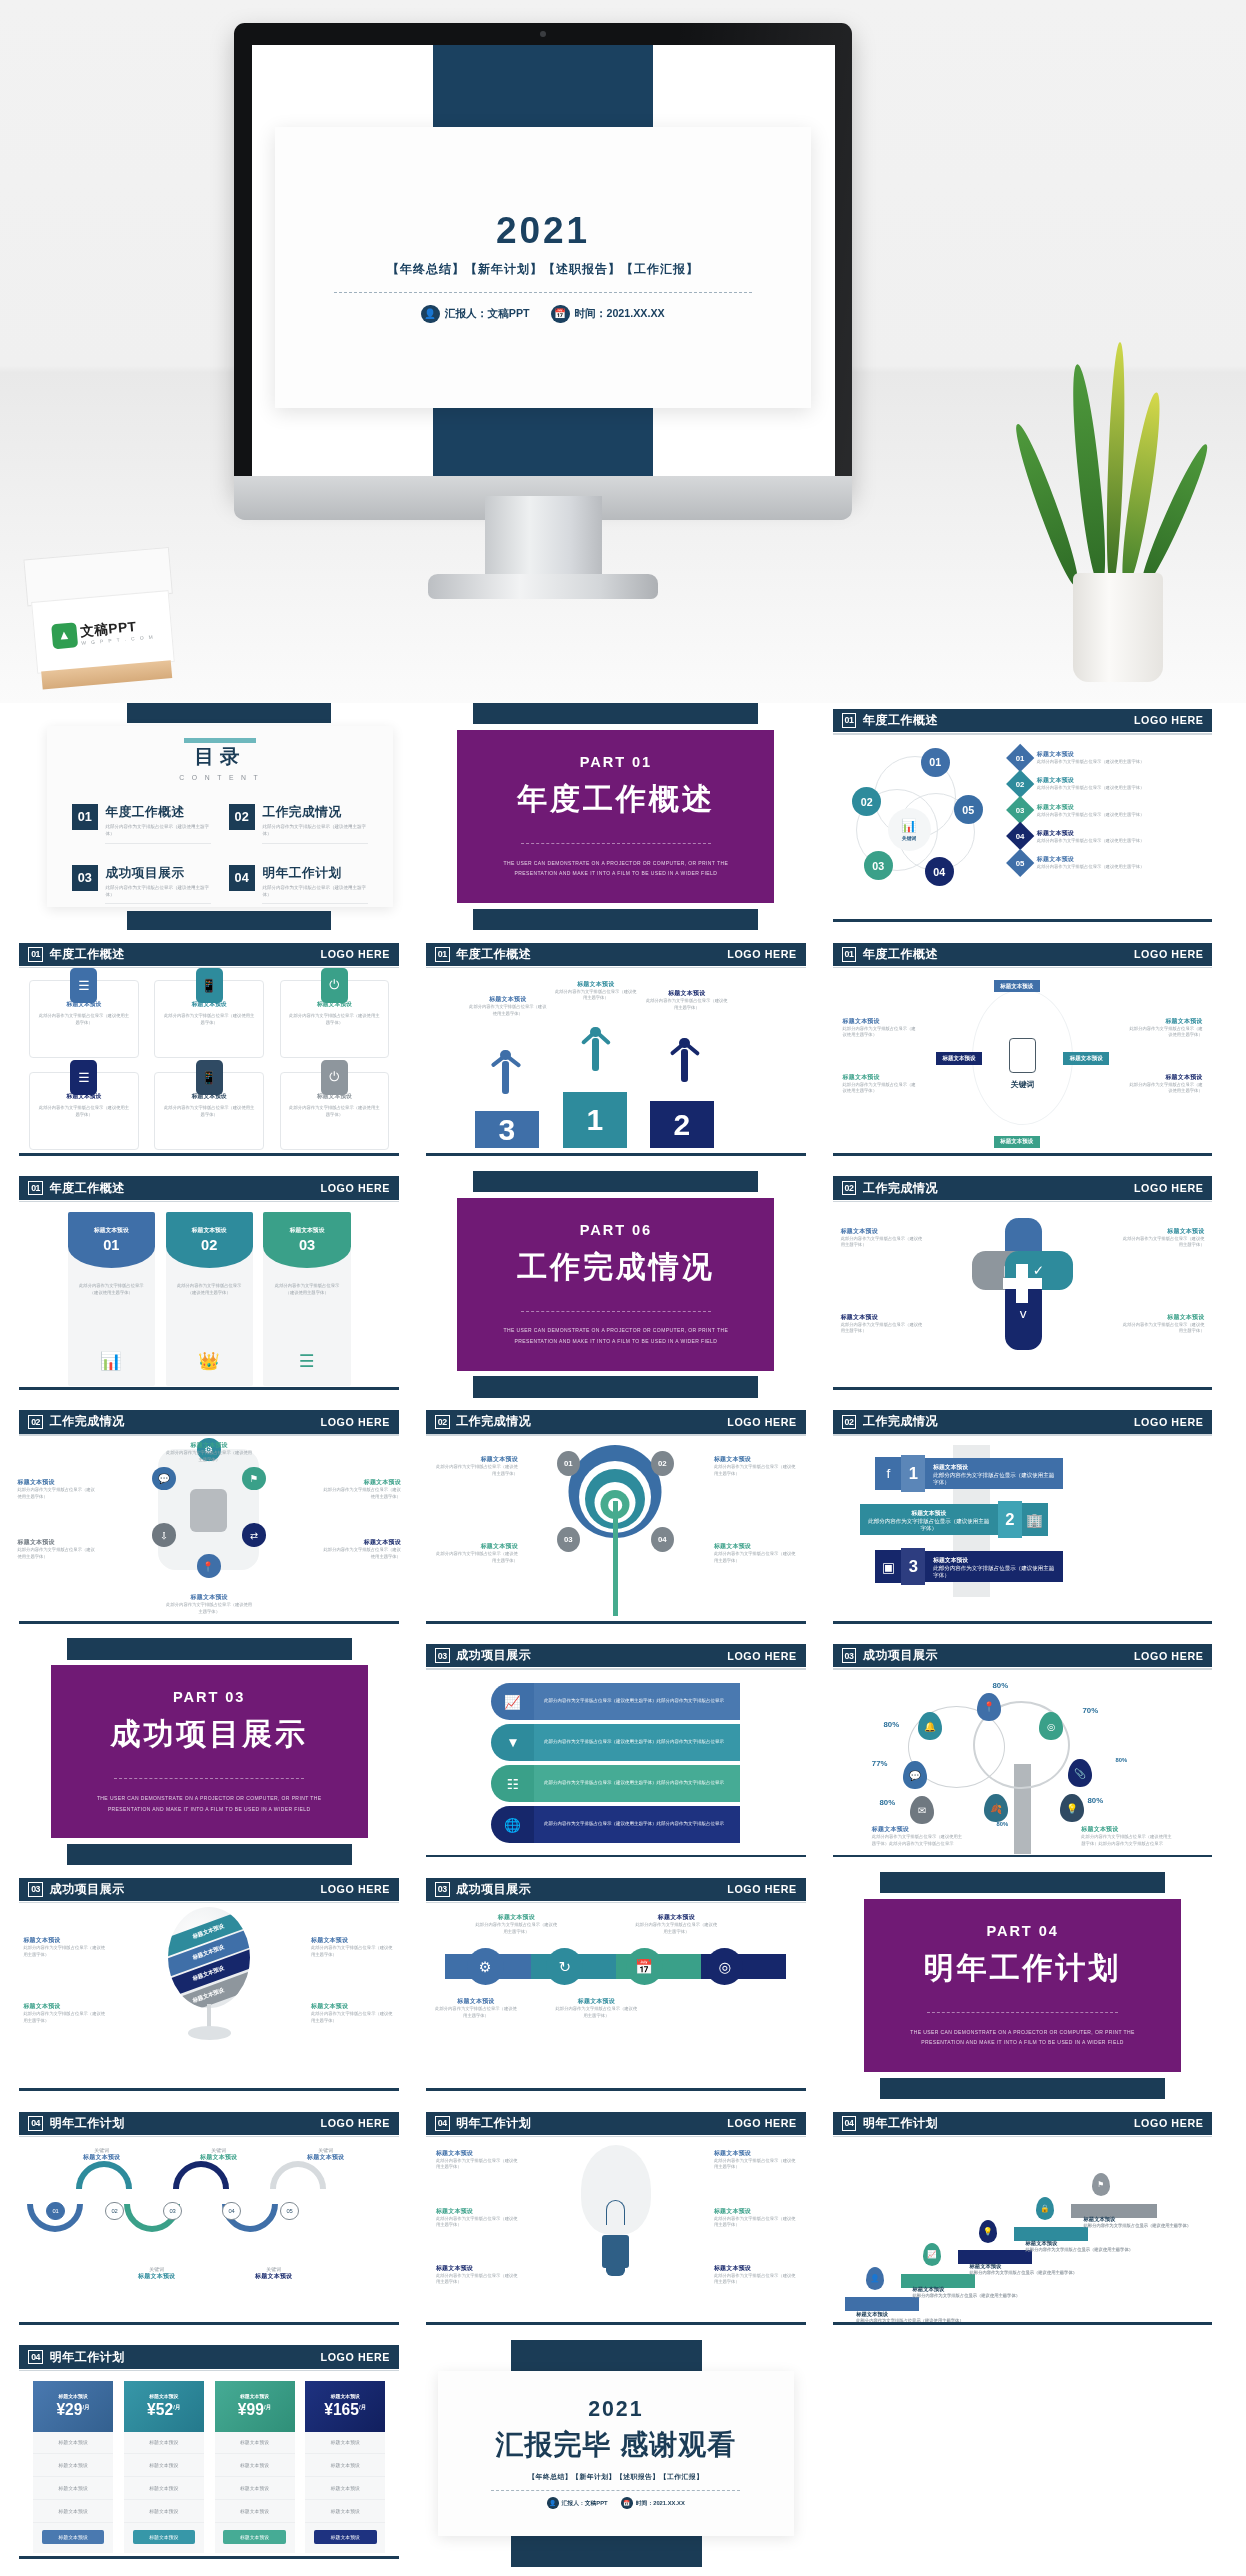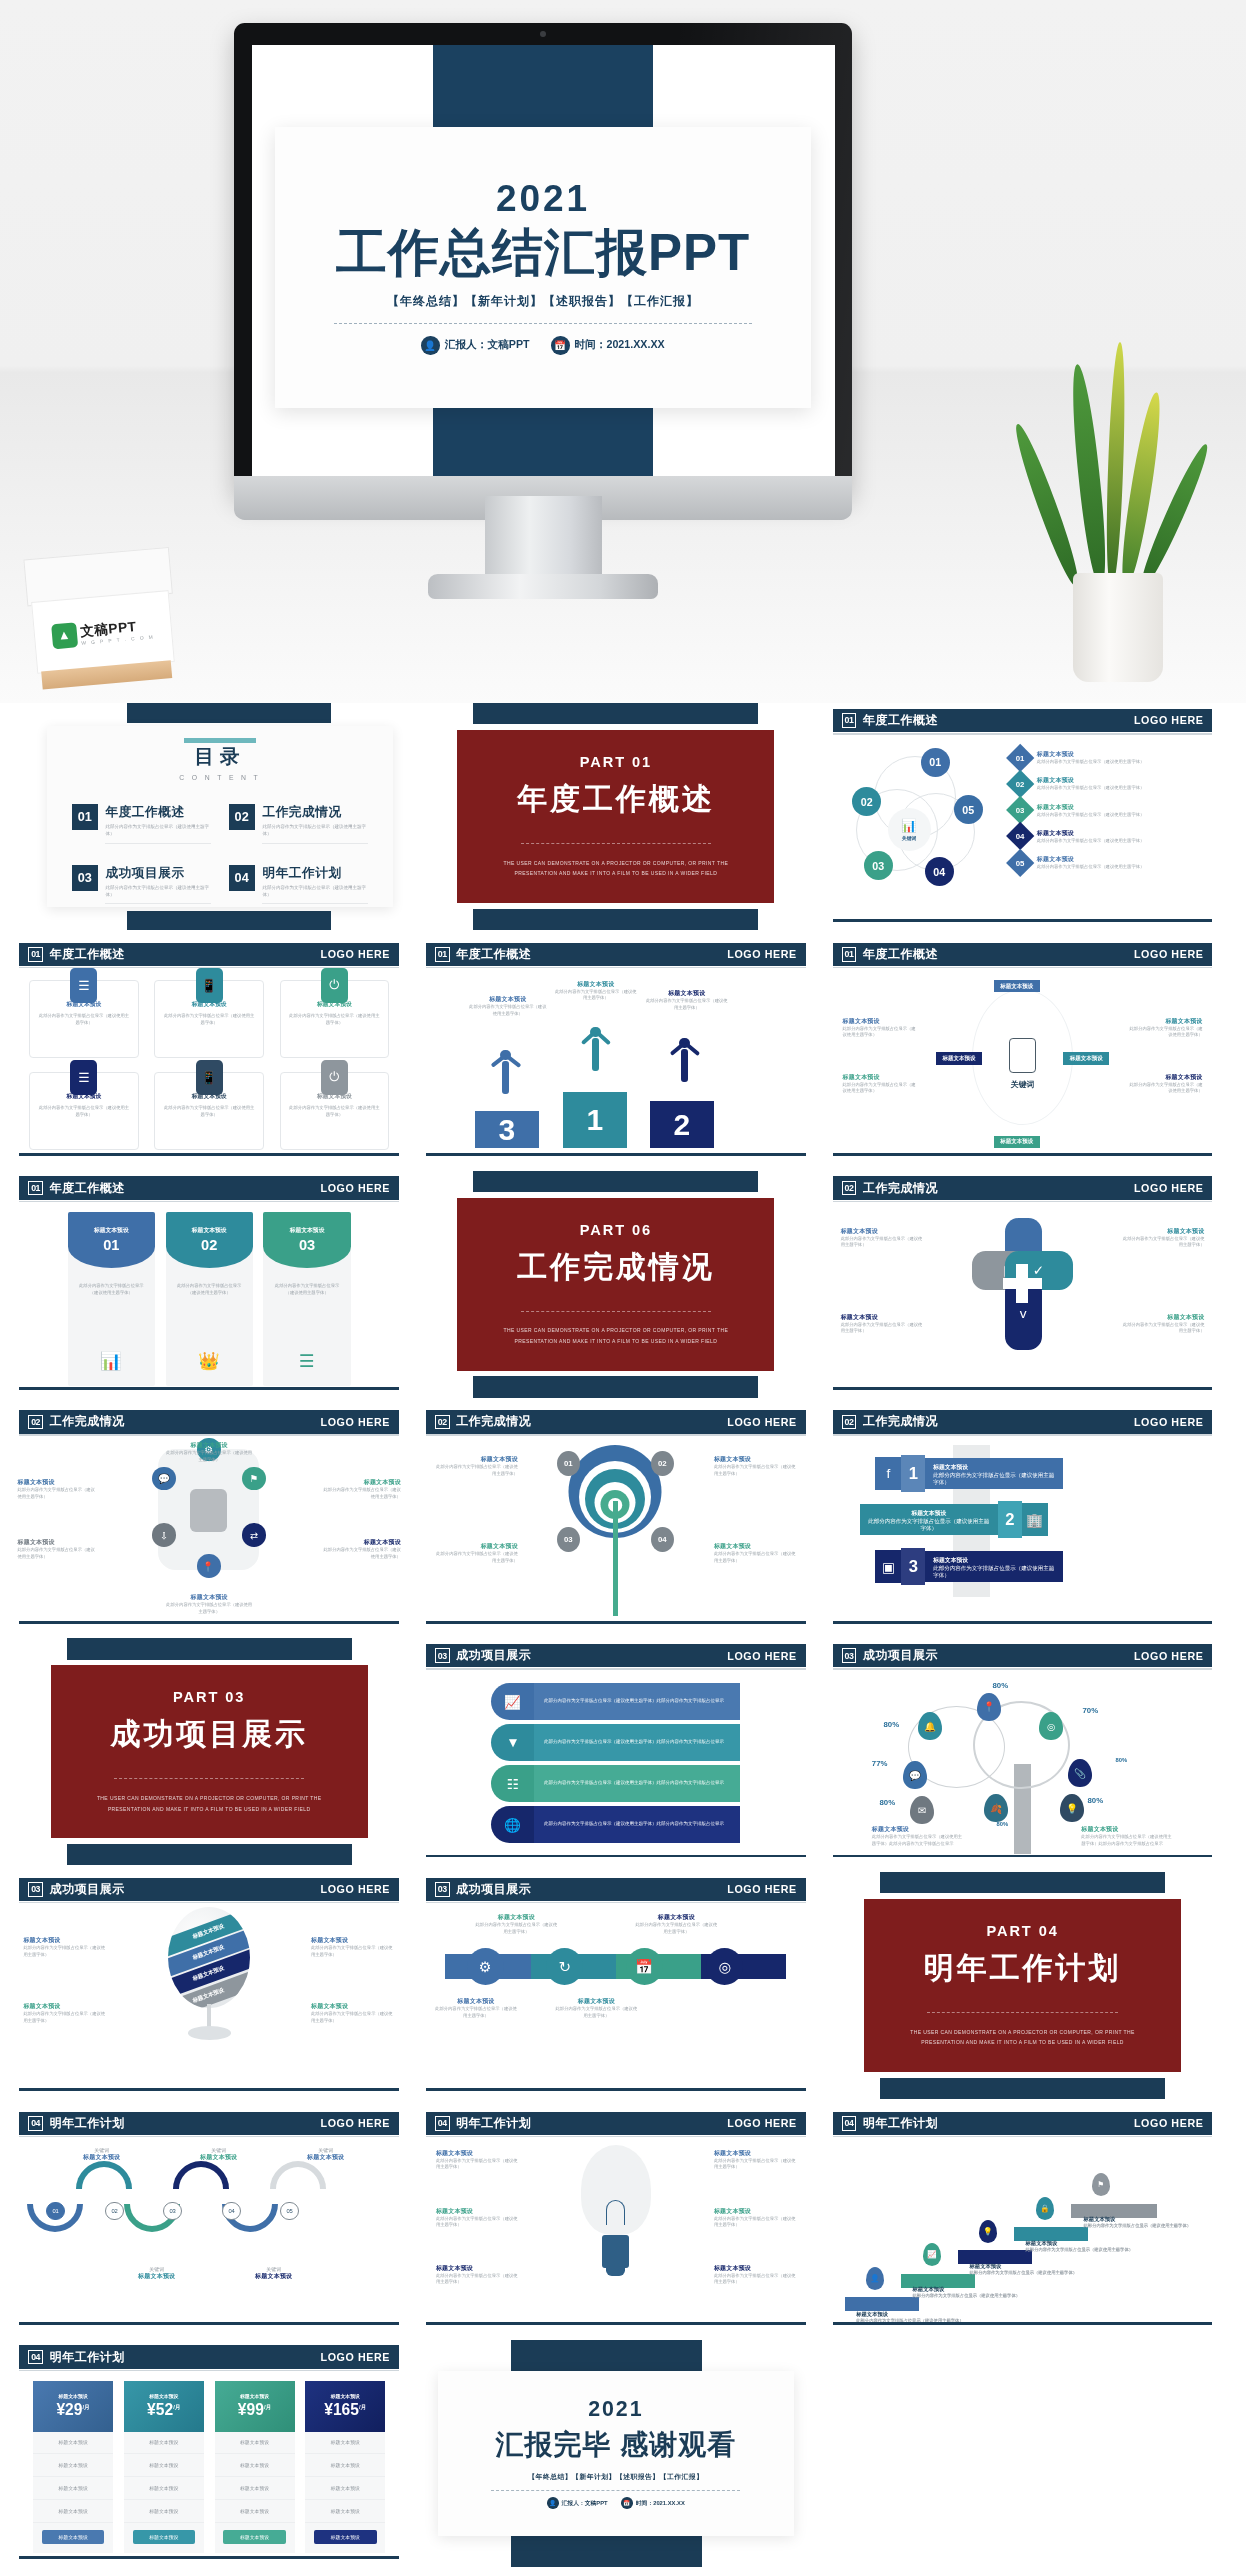--- a/index.html
+++ b/index.html
@@ -92,21 +92,21 @@
   .hdr .ht{ color:#fff;font-size:12px;font-weight:bold;margin-left:6.8px;letter-spacing:0.5px;}
   .hdr .logo{ margin-left:auto;color:#fff;font-size:10.7px;font-weight:bold;letter-spacing:0.6px;}
   .hdr-line{ position:absolute; left:7.8px; right:7.8px; top:30px; height:1.5px; background:#cfd6db;}
   .foot-line{ position:absolute; left:7.8px; right:7.8px; bottom:7.8px; height:2.9px; background:#1b3c56;}
 
   
   .part{ position:absolute; inset:0; background:#fff; }
   .part .band{ position:absolute; left:55px; right:55px; background:#1b3c56;}
   .part .band.t{ top:0; height:21.4px;}
   .part .band.b{ bottom:0; height:21.4px;}
-  .part .main{ position:absolute; left:39px; right:39px; top:27px; bottom:27px; background:#7f1d1d;
+  .part .main{ position:absolute; left:39px; right:39px; top:27px; bottom:27px; background:#701a75;
      display:flex; flex-direction:column; align-items:center; justify-content:center; color:#fff;}
   .part .pn{ font-size:14.6px; font-weight:bold; letter-spacing:1.9px; }
   .part .pt{ font-size:30px; font-weight:bold; letter-spacing:2.9px; margin-top:8.8px;}
   .part .dots{ width:60%; border-top:1px dashed rgba(255,255,255,.45); margin:23.4px 0 13.6px;}
   .part .pd{ font-size:5px; line-height:2.1; text-align:center; letter-spacing:0.4px; width:72%;
      color:rgba(255,255,255,.8);}
 
   
   .toc{ position:absolute; inset:0; background:#fff;}
   .toc .band{ position:absolute; left:115px; width:204px; background:#1b3c56;}
@@ -293,21 +293,20 @@
 <div class="hero">
   <div class="monitor">
     <div class="mon-bezel">
       <div class="mon-cam"></div>
     </div>
     <div class="mon-screen">
       <div class="s-band top"></div>
       <div class="s-band bot"></div>
       <div class="s-card">
         <div class="s-year">2021</div>
-        <div class="s-title">工作总结汇报PPT</div>
         <div class="s-tags">【年终总结】【新年计划】【述职报告】【工作汇报】</div>
         <div class="s-rule"></div>
         <div class="s-meta">
           <div class="mi">
             <span class="ic">👤</span>
             <span class="t">汇报人：文稿PPT</span>
           </div>
           <div class="mi">
             <span class="ic">📅</span>
             <span class="t">时间：2021.XX.XX</span>

